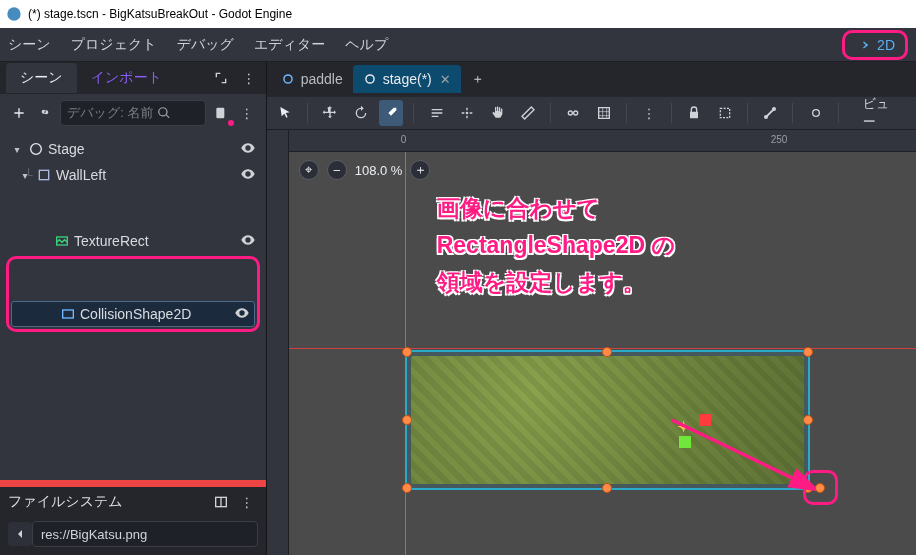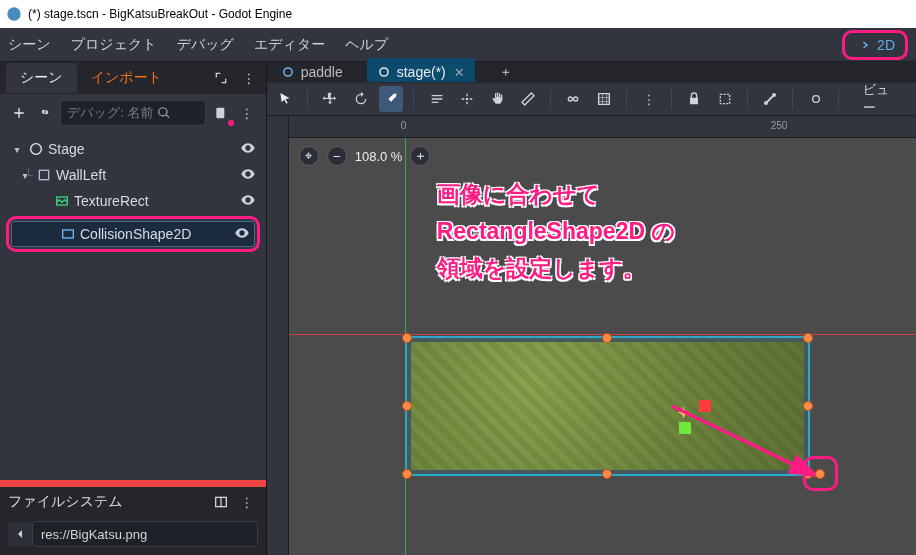--- a/index.html
+++ b/index.html
@@ -18,54 +18,54 @@
   .btn-2d { color:#5bb0f0; display:flex; align-items:center; gap:6px; padding:2px 6px; font-size:14px; }
   .btn-2d svg { width:16px; height:16px; fill:#5bb0f0; }
 
   
   .main { display:flex; height:calc(555px - 28px - 34px); }
   .left-col { width:283px; background:#24262c; display:flex; flex-direction:column; border-right:1px solid #14161a; }
   .right-col { flex:1; background:#32353d; display:flex; flex-direction:column; position:relative; }
 
   
   .dock-tabs { display:flex; align-items:center; height:32px; background:#24262c; padding:0 6px; }
-  .dock-tab { padding:6px 14px; font-size:14px; color:#f97316; border-radius:4px 4px 0 0; }
+  .dock-tab { padding:6px 14px; font-size:14px; color:#8b5cf6; border-radius:4px 4px 0 0; }
   .dock-tab.active { background:#32353d; color:#e8ebef; }
   .dock-tabs .right-icons { margin-left:auto; display:flex; gap:6px; }
   .icon-btn { width:22px; height:22px; display:flex; align-items:center; justify-content:center; color:#cfd2d7; cursor:pointer; border-radius:3px; }
 
   .dock-toolbar { display:flex; align-items:center; gap:4px; padding:6px 8px; background:#32353d; }
   .filter-box { flex:1; display:flex; align-items:center; background:#1f2128; border:1px solid #3b3e47; border-radius:4px; padding:3px 6px; height:26px; }
   .filter-box span.ph { color:#7b7f88; font-size:13px; }
   .filter-box svg { width:14px; height:14px; fill:#9ea2aa; margin-left:4px; }
   .hl-add { position:relative; }
   .hl-add::after { content:""; position:absolute; right:-2px; bottom:-2px; width:6px; height:6px; background:#ff1b84; border-radius:50%; }
 
   .tree { flex:1; background:#32353d; padding:4px 6px; overflow:hidden; }
   .tree-row { display:flex; align-items:center; height:26px; color:#d8dbe0; font-size:14px; border-radius:3px; padding:0 4px; position:relative; }
   .tree-row .chev { width:14px; text-align:center; color:#bfc2c8; font-size:10px; }
   .tree-row .node-ic { width:16px; height:16px; margin:0 4px; flex-shrink:0; }
   .tree-row .eye { position:absolute; right:4px; }
   .tree-indent1 { padding-left:12px; }
-  .tree-indent3 { padding-left:44px; }
+  .tree-indent3 { padding-left:44px;margin-top:40px; }
   .sel-wrap { border:3px solid #ff1b84; border-radius:10px; padding:2px; margin:2px 0; }
   .sel-row { background:#1b2b3d; border:1px solid #4a6a8a; border-radius:3px; }
   .tree-branch { position:absolute; left:18px; color:#6a6d75; font-size:12px; }
 
   
   .fs-dock { background:#24262c; border-top:7px solid #ef4444; }
   .fs-header { display:flex; align-items:center; padding:4px 8px; height:30px; }
   .fs-header .title { color:#dcdfe4; font-size:14px; }
   .fs-header .right-icons { margin-left:auto; display:flex; gap:4px; }
   .fs-path { display:flex; align-items:center; padding:4px 8px 8px 8px; }
   .fs-path .nav-btn { width:24px; height:24px; display:flex; align-items:center; justify-content:center; background:#2d3038; border-radius:3px; }
   .fs-path .path-box { flex:1; background:#1f2128; border:1px solid #3b3e47; border-radius:4px; height:26px; display:flex; align-items:center; padding:0 8px; font-size:13px; color:#d0d3d8; }
 
   
-  .ed-tabs { display:flex; align-items:center; height:20px; background:#24262c; padding:0 4px; gap:14px; }
+  .ed-tabs { display:flex; align-items:center; height:34px; background:#24262c; padding:0 4px; gap:0; }
   .ed-tab { display:flex; align-items:center; gap:6px; padding:6px 10px; border-radius:4px 4px 0 0; font-size:14px; color:#b8bbc0; }
   .ed-tab.active { background:#0c4a6e; color:#e8ebef; }
   .ed-tab .close { font-size:13px; color:#9ea2aa; margin-left:2px; }
   .ed-tab .dot { width:14px;height:14px; }
 
   .ed-toolbar { display:flex; align-items:center; height:34px; background:#32353d; padding:0 6px; gap:6px; border-top:1px solid #26282f; border-bottom:1px solid #1d1f24; }
   .ed-toolbar .sep { width:1px; height:20px; background:#44474f; margin:0 4px; }
   .ed-toolbar .tbtn { width:26px; height:26px; display:flex; align-items:center; justify-content:center; color:#cfd2d7; border-radius:3px; cursor:pointer; }
   .ed-toolbar .tbtn.active { background:#3d5a78; color:#fff; }
   .ed-toolbar .view-btn { margin-left:4px; padding:4px 10px; color:#d0d3d8; }

